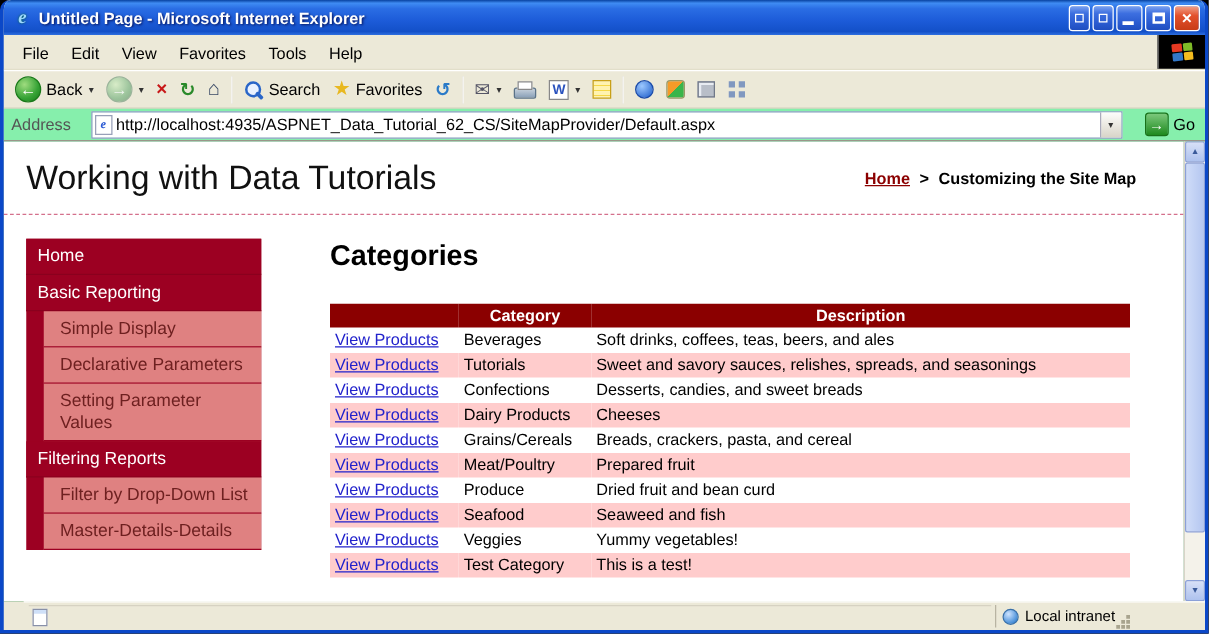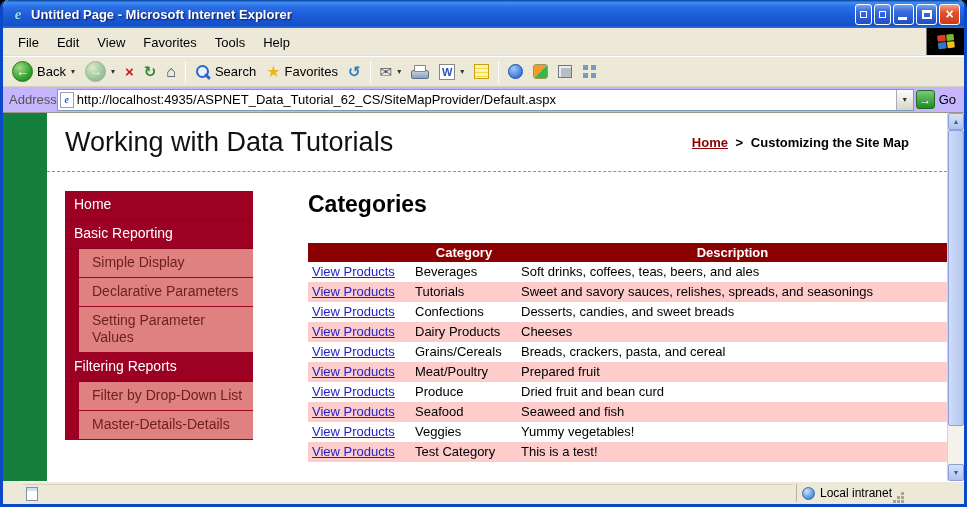--- a/index.html
+++ b/index.html
@@ -74,36 +74,36 @@
   .word-box { width:16px; height:16px; background:#fff; border:1px solid #888; color:#2a52be; font-weight:bold; font-size:11px;
     display:flex; align-items:center; justify-content:center; }
   .edit-pad { width:15px; height:15px; background: repeating-linear-gradient(#fff3b0 0 3px, #f5d848 3px 4px); border:1px solid #c8a018; }
   .tb-sep { width:1px; height:22px; background:#c8c5b2; border-right:1px solid #fff; margin:0 4px; }
   .msgr { width:15px; height:15px; border-radius:50%; background: radial-gradient(circle at 35% 30%, #9cc8ff, #1a5ac8); border:1px solid #1a4aa8; }
   .msn { width:15px; height:15px; border-radius:3px; background: linear-gradient(135deg, #f59b28 50%, #3ab54a 50%); border:1px solid #996; }
   .building { width:14px; height:13px; background:#b8bec8; border:1px solid #707888; box-shadow: inset 2px 2px 0 #e8ecf2; }
   .grid-i { width:5px; height:5px; background:#8098c0; box-shadow: 8px 0 #8098c0, 0 8px #8098c0, 8px 8px #8098c0; margin:0 9px 8px 1px; }
 
   
-  .addressbar { height:26px; flex:0 0 26px; background:#c4b5fd; display:flex; align-items:center; gap:0;
+  .addressbar { height:26px; flex:0 0 26px; background:#86efac; display:flex; align-items:center; gap:16px;
     padding:2px 3px; font-size:13px; border-bottom:1px solid #9a968a; }
   .addr-label { color:#555; padding-left:3px; }
   .addr-box { flex:1; height:22px; background:#fff; border:1px solid #7f9db9; display:flex; align-items:center; padding-left:2px; }
   .page-icon { width:14px; height:16px; background:#fff; border:1px solid #98a0b8; display:flex; align-items:center; justify-content:center; margin-right:3px; }
   .page-icon .e { color:#2a5ad4; font: italic bold 10px "Liberation Serif", serif; }
   .addr-input { flex:1; border:none; outline:none; font: 13px "Liberation Sans", sans-serif; height:18px; background:transparent; }
   .addr-dd { width:17px; height:20px; background:linear-gradient(#fdfdfb,#d8d4c8); border-left:1px solid #aab;
     display:flex; align-items:center; justify-content:center; font-size:8px; color:#333; }
   .go-btn { display:flex; align-items:center; gap:4px; padding:0 5px 0 2px; cursor:default; }
   .go-icon { width:19px; height:19px; border-radius:3px; background:linear-gradient(#7cc87c,#1e8a1e); border:1px solid #187018;
     color:#fff; display:flex; align-items:center; justify-content:center; font-size:12px; font-weight:bold; }
   .go-label { font-size:13px; }
 
   
-  .content { flex:1; display:flex; background:#15803d; overflow:hidden;padding-left:44px; }
+  .content { flex:1; display:flex; background:#15803d; overflow:hidden; }
   .pagearea { flex:1; overflow:hidden; background:#fff; }
 
   .page-header { display:flex; justify-content:space-between; align-items:center;
     padding:14px 38px 13px 18px; border-bottom:1px dashed #d4708c; }
   .site-title { font-size:27px; color:#111; }
   .breadcrumb { font-size:13px; font-weight:bold; white-space:nowrap; }
   .bc-home { color:#8b0000; text-decoration:underline; cursor:pointer; }
   .bc-sep { margin:0 4px; }
 
   .page-body { display:flex; align-items:flex-start; padding:19px 0 0 18px; }

